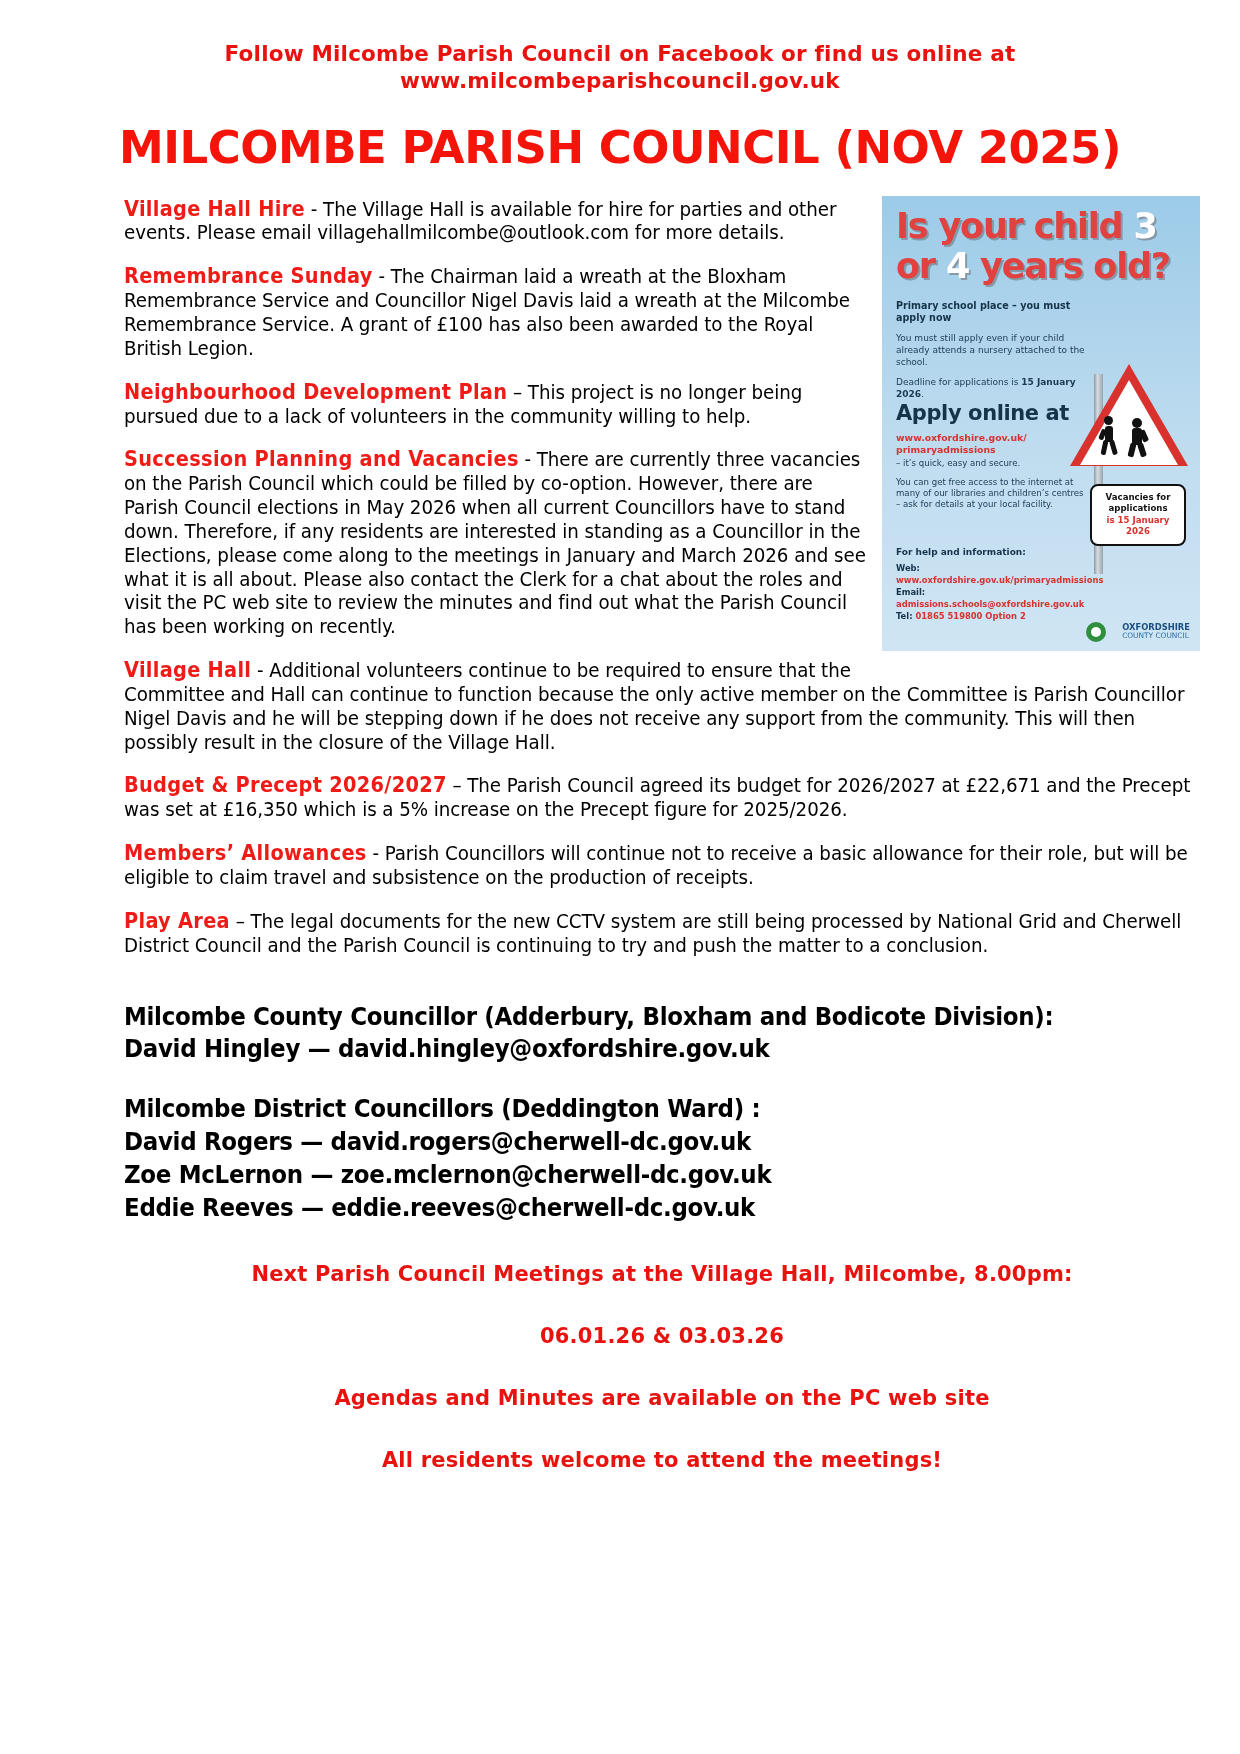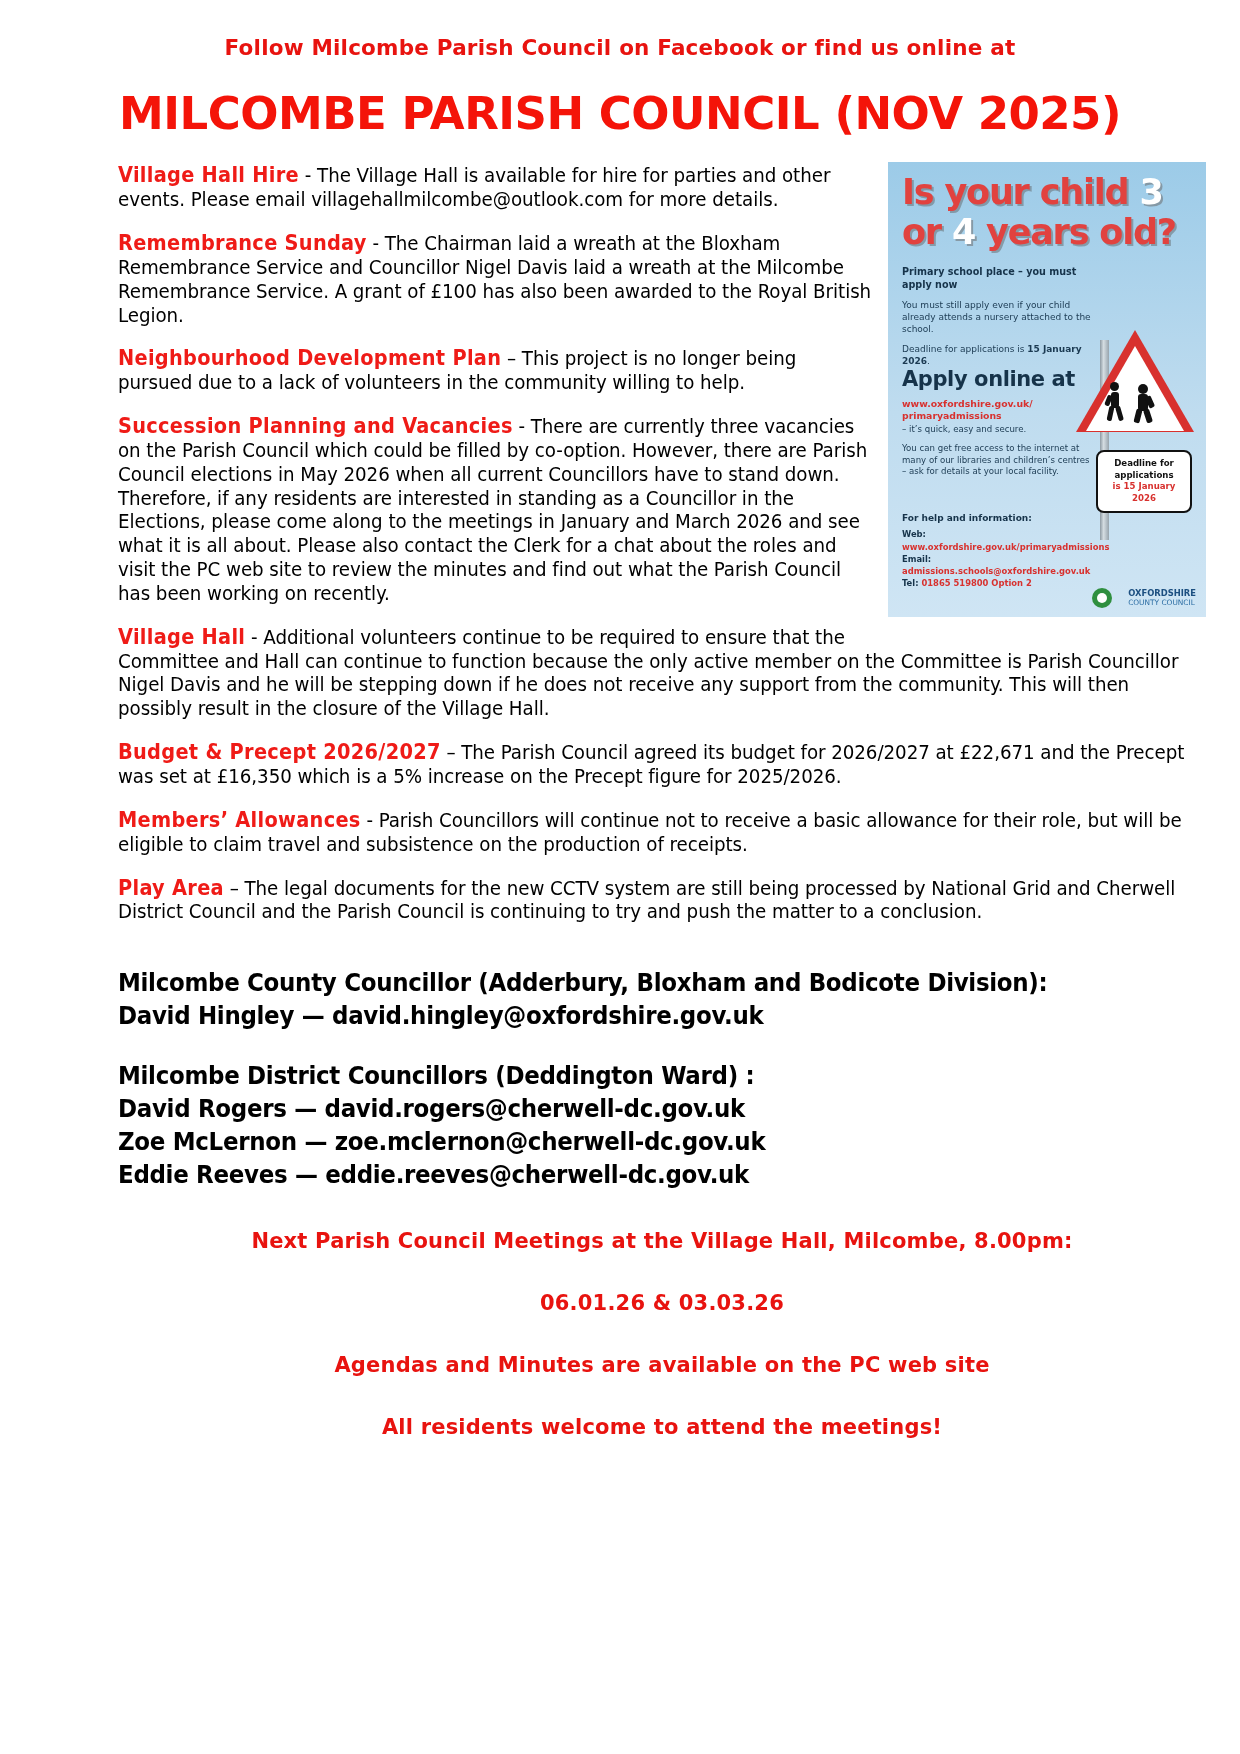--- a/index.html
+++ b/index.html
@@ -13,21 +13,21 @@
     position: relative;
     font-family: "DejaVu Sans", sans-serif;
     color: #000000;
     overflow: hidden;
   }
   .page {
     position: absolute;
     left: 0; top: 0;
     width: 1240px;
     height: 1754px;
-    padding: 6px;
+    padding: 12px;
     box-sizing: border-box;
   }
 
   
   .header-follow {
     text-align: center;
     color: #e8130f;
     font-family: "DejaVu Sans", sans-serif;
     font-weight: bold;
     font-size: 21.5px;
@@ -295,20 +295,21 @@
   }
   .occ .txt .sm { font-weight: normal; font-size: 7.4px; color:#2a6ca3; }
 </style>
 </head>
 <body>
 
 <div class="page">
 
   <div class="header-follow">
     <div>Follow Milcombe Parish Council on Facebook or find us online at</div>
+    <div>www.milcombeparishcouncil.gov.uk</div>
   </div>
 
   <div class="main-title">MILCOMBE PARISH COUNCIL (NOV 2025)</div>
 
   <div class="content">
 
     <div class="poster-float">
       <div class="poster">
 
         <div class="ph"><span>Is your child </span><span class="w">3</span></div>
@@ -347,21 +348,21 @@
             <div class="kid" style="left:0px;  top:13px; width:5px;  height:11px; transform:rotate(22deg); border-radius:2px;"></div>
             <div class="kid kid-head" style="left:32px; top:2px;  width:10px; height:10px;"></div>
             <div class="kid" style="left:32px; top:12px; width:10px; height:17px; border-radius:3px;"></div>
             <div class="kid" style="left:29px; top:27px; width:6px;  height:14px; transform:rotate(14deg); border-radius:2px;"></div>
             <div class="kid" style="left:39px; top:27px; width:6px;  height:14px; transform:rotate(-18deg); border-radius:2px;"></div>
             <div class="kid" style="left:41px; top:14px; width:6px;  height:12px; transform:rotate(-24deg); border-radius:2px;"></div>
           </div>
         </div>
 
         <div class="deadline-box">
-          <div>Deadline for</div>
+          <div>Vacancies for</div>
           <div>applications</div>
           <div class="red">is 15 January 2026</div>
         </div>
 
         <div class="occ">
           <div class="mark"></div>
           <div class="txt">
             <div>OXFORDSHIRE</div>
             <div class="sm">COUNTY COUNCIL</div>
           </div>

